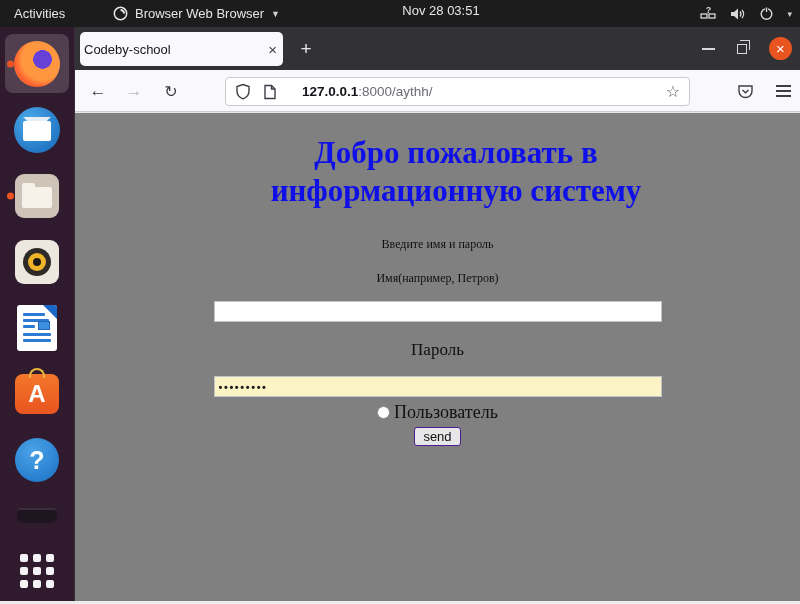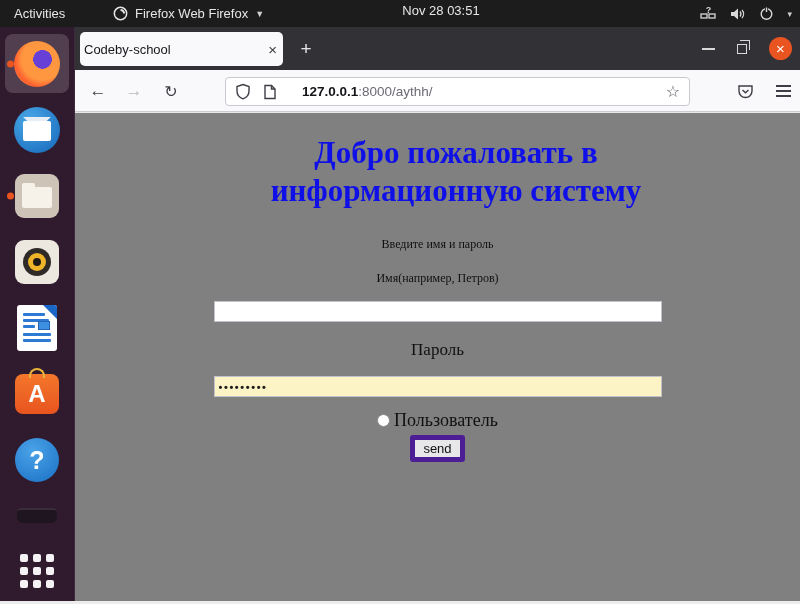--- a/index.html
+++ b/index.html
@@ -107,39 +107,39 @@
   .content h1 { margin-top:21px; font-size:31px; line-height:38px; font-weight:bold;
                 color:var(--heading-blue,#0000ee);padding-left:37px; }
   .content h1 span { display:block; }
   .intro { margin-top:27px; font-size:12px; }
   .field-label { margin-top:19px; font-size:12px; }
   .txt-input { display:block; margin:15px auto 0; width:448px; height:21px; background:#fff;
                border:1px solid #c2c2ca; font-family:"Liberation Sans", sans-serif; padding:0 4px; }
   .pass-label { margin-top:18px; font-size:17px; }
   .txt-input.pass { margin-top:16px; background:var(--password-bg,#fdf5c8); color:#1b1b1b;
                font-size:11px; font-weight:bold; letter-spacing:1.6px; }
-  .radio-row { margin-top:13px; font-size:18px; display:flex; align-items:center; justify-content:center; }
+  .radio-row { margin-top:5px; font-size:18px; display:flex; align-items:center; justify-content:center; }
   .radio-row + .radio-row { margin-top:1px; }
   .radio-dot { width:13px; height:13px; border-radius:50%; background:#fff; border:1px solid #8a8a92;
                margin-right:4px; display:inline-block; }
   .send-btn { margin-top:4px; font-family:"Liberation Sans", sans-serif; font-size:13px;
-              background:#e7e7ea; border:5px solid #4c1d95; border-radius:3px; padding:1px 8px; color:#111; }
+              background:#e7e7ea; border:1px solid #4c1d95; border-radius:3px; padding:1px 8px; color:#111; }
   .bottom-strip { position:absolute; left:0; top:601px; width:800px; height:3px; background:#ececec; z-index:40; }
 </style>
 </head>
 <body>
 
 <div class="topbar">
   <div class="activities">Activities</div>
   <div class="appmenu">
     <svg class="ff-mini" viewBox="0 0 16 16">
       <circle cx="8" cy="8" r="6.6" fill="none" stroke="#e6e6e6" stroke-width="1.6"></circle>
       <path d="M8 4.2 A3.8 3.8 0 0 1 11.8 8" fill="none" stroke="#e6e6e6" stroke-width="2.2"></path>
     </svg>
-    <span>Firefox Web Firefox</span>
+    <span>Browser Web Browser</span>
     <span class="caret">▼</span>
   </div>
   <div class="clock">Nov 28 03:51</div>
   <div class="sysicons">
     <svg width="17" height="15" viewBox="0 0 17 15">
       <rect x="1" y="8" width="6" height="4" fill="none" stroke="#d9d9d9" stroke-width="1.3"></rect>
       <rect x="9" y="8" width="6" height="4" fill="none" stroke="#d9d9d9" stroke-width="1.3"></rect>
       <text x="8.5" y="7" font-size="9" fill="#d9d9d9" text-anchor="middle" font-weight="bold">?</text>
     </svg>
     <svg width="16" height="14" viewBox="0 0 16 14">

